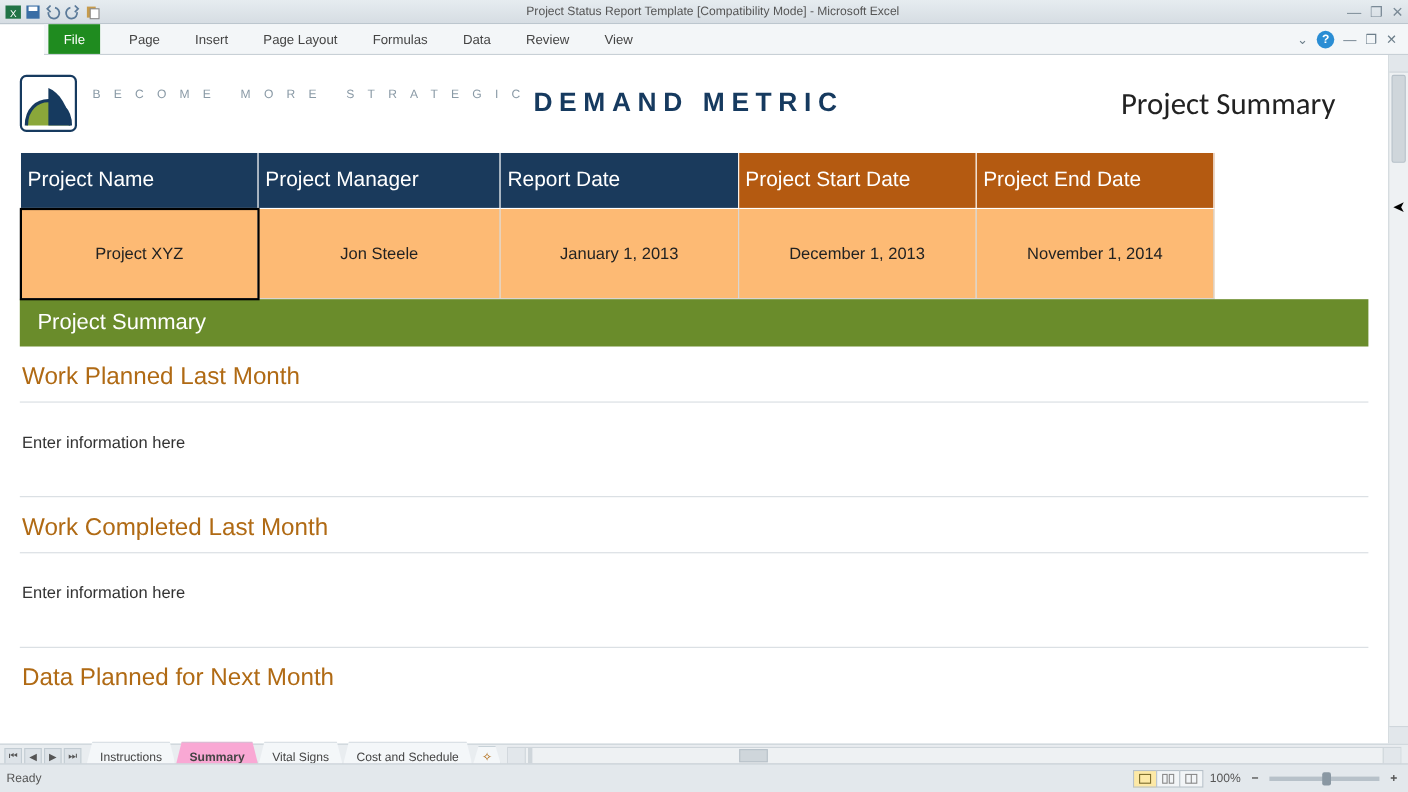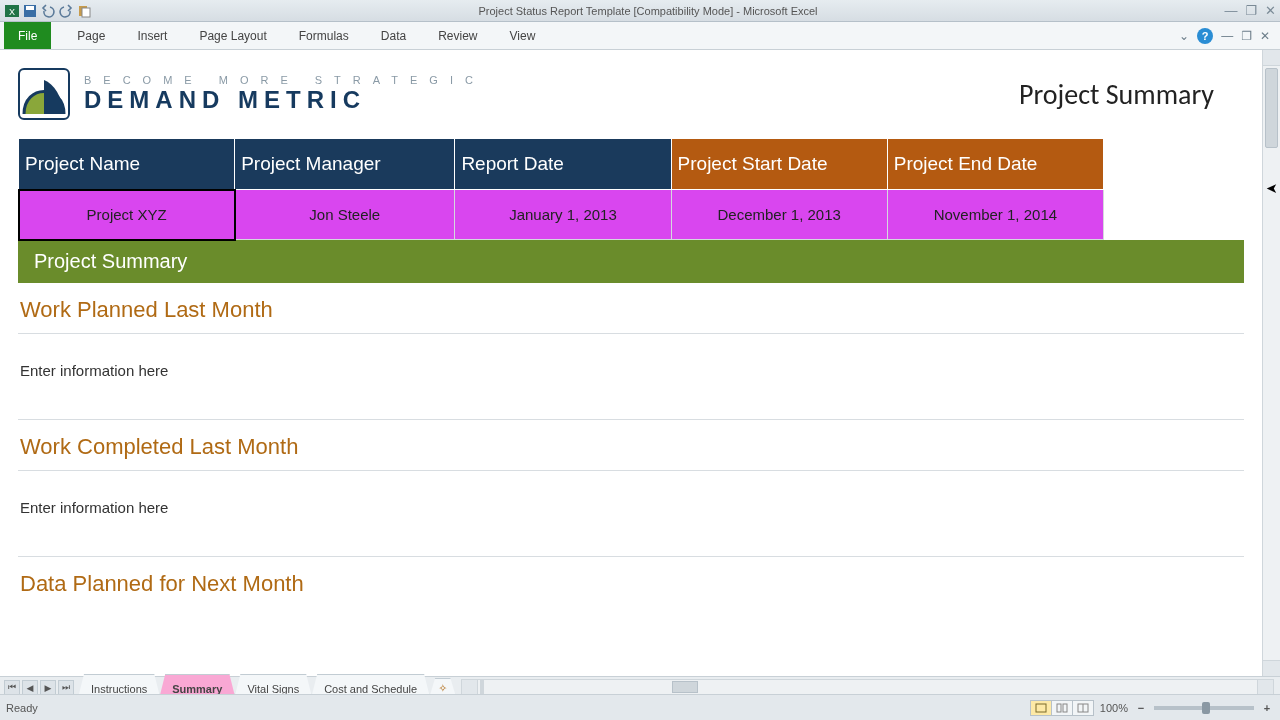--- a/index.html
+++ b/index.html
@@ -31,20 +31,21 @@
   
   .ribbon {
     height: 28px;
     background: #f3f6f8;
     border-bottom: 1px solid #c8d0d6;
     display:flex;
     align-items:stretch;
     padding: 0 4px;
     font-size: 12px;
     color:#444;
+    margin-left:40px;
   }
   .ribbon .file-tab {
     background: #217346; 
     background: #1e7c1e;
     background: #2a8f2a;
     background: #1f7a1f;
     color:#fff;
     padding: 0 14px;
     display:flex; align-items:center;
     font-size:12px;
@@ -81,36 +82,36 @@
     overflow:hidden;
   }
   
   .logohdr { display:flex; align-items:center; padding: 8px 18px 10px 18px; }
   .logo-mark {
     width:52px;height:52px;border:2px solid #163a5f;border-radius:6px;
     display:flex;align-items:center;justify-content:center; overflow:hidden;
     margin-right:14px;
   }
   .logo-mark svg { width:48px;height:48px; }
-  .logo-text { display:flex; flex-direction:column; }
+  .logo-text { display:flex; }
   .tagline { letter-spacing:12px; color:#8a9aa6; font-size:11px; text-transform:uppercase; }
   .brand { letter-spacing:6px; color:#163a5f; font-size:24px; font-weight:600; }
   .page-title { margin-left:auto; padding-right:30px; font-size:28px; color:#222; font-family:"Segoe UI", Calibri, sans-serif; }
   
   .infotable { margin: 8px 18px 0 18px; border-collapse:collapse; width:1086px; }
   .infotable th {
     color:#fff; font-weight:normal; font-size:19px; text-align:left;
     padding:14px 6px; border:1px solid #fff;
   }
   .infotable th.navy { background:#1a3a5c; }
   .infotable th.brown { background:#b45a11; }
   .infotable td {
-    text-align:center; font-size:15px; padding:16px 6px; color:#222;
+    text-align:center; font-size:15px; padding:32px 6px; color:#222;
     border:1px solid #d4d9dd;
-    background:#d946ef;
+    background:#fdba74;
   }
   .infotable td.selected { outline:2px solid #000; outline-offset:-1px; }
   
   .band {
     margin: 0 18px; background:#6a8c2b; color:#fff; font-size:20px;
     padding:10px 16px;
   }
   
   .sect {
     margin: 0 18px;

